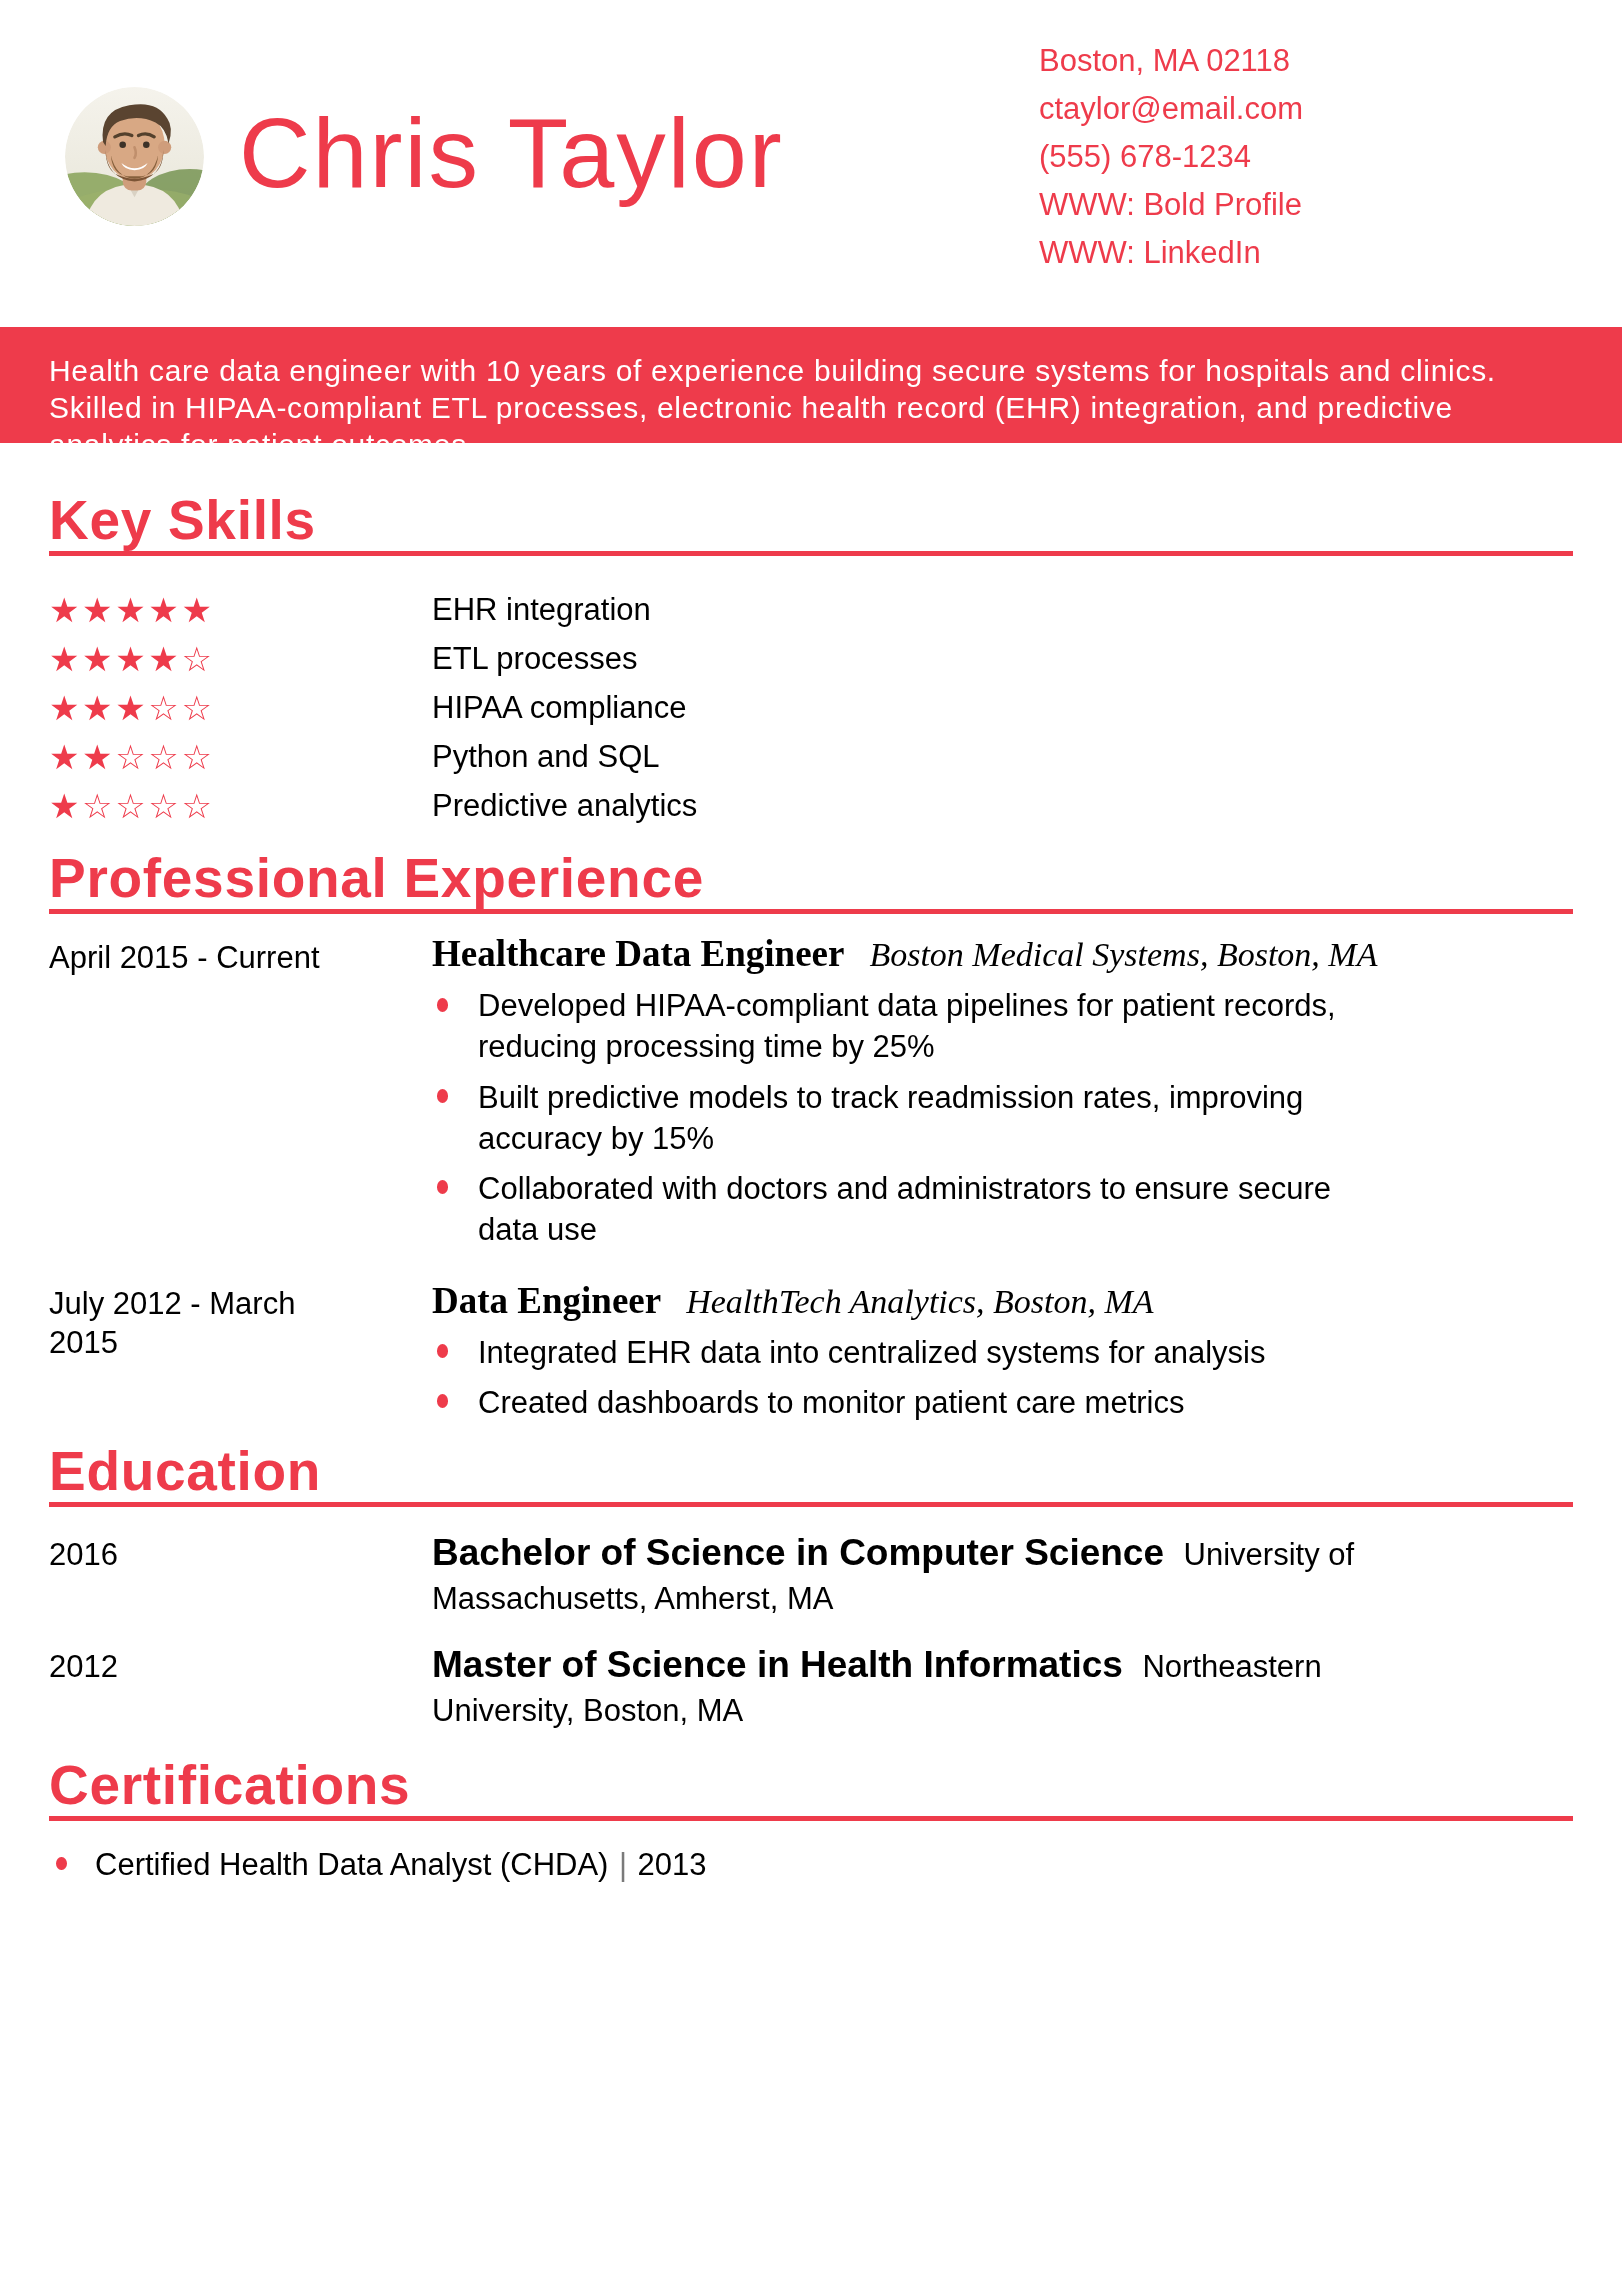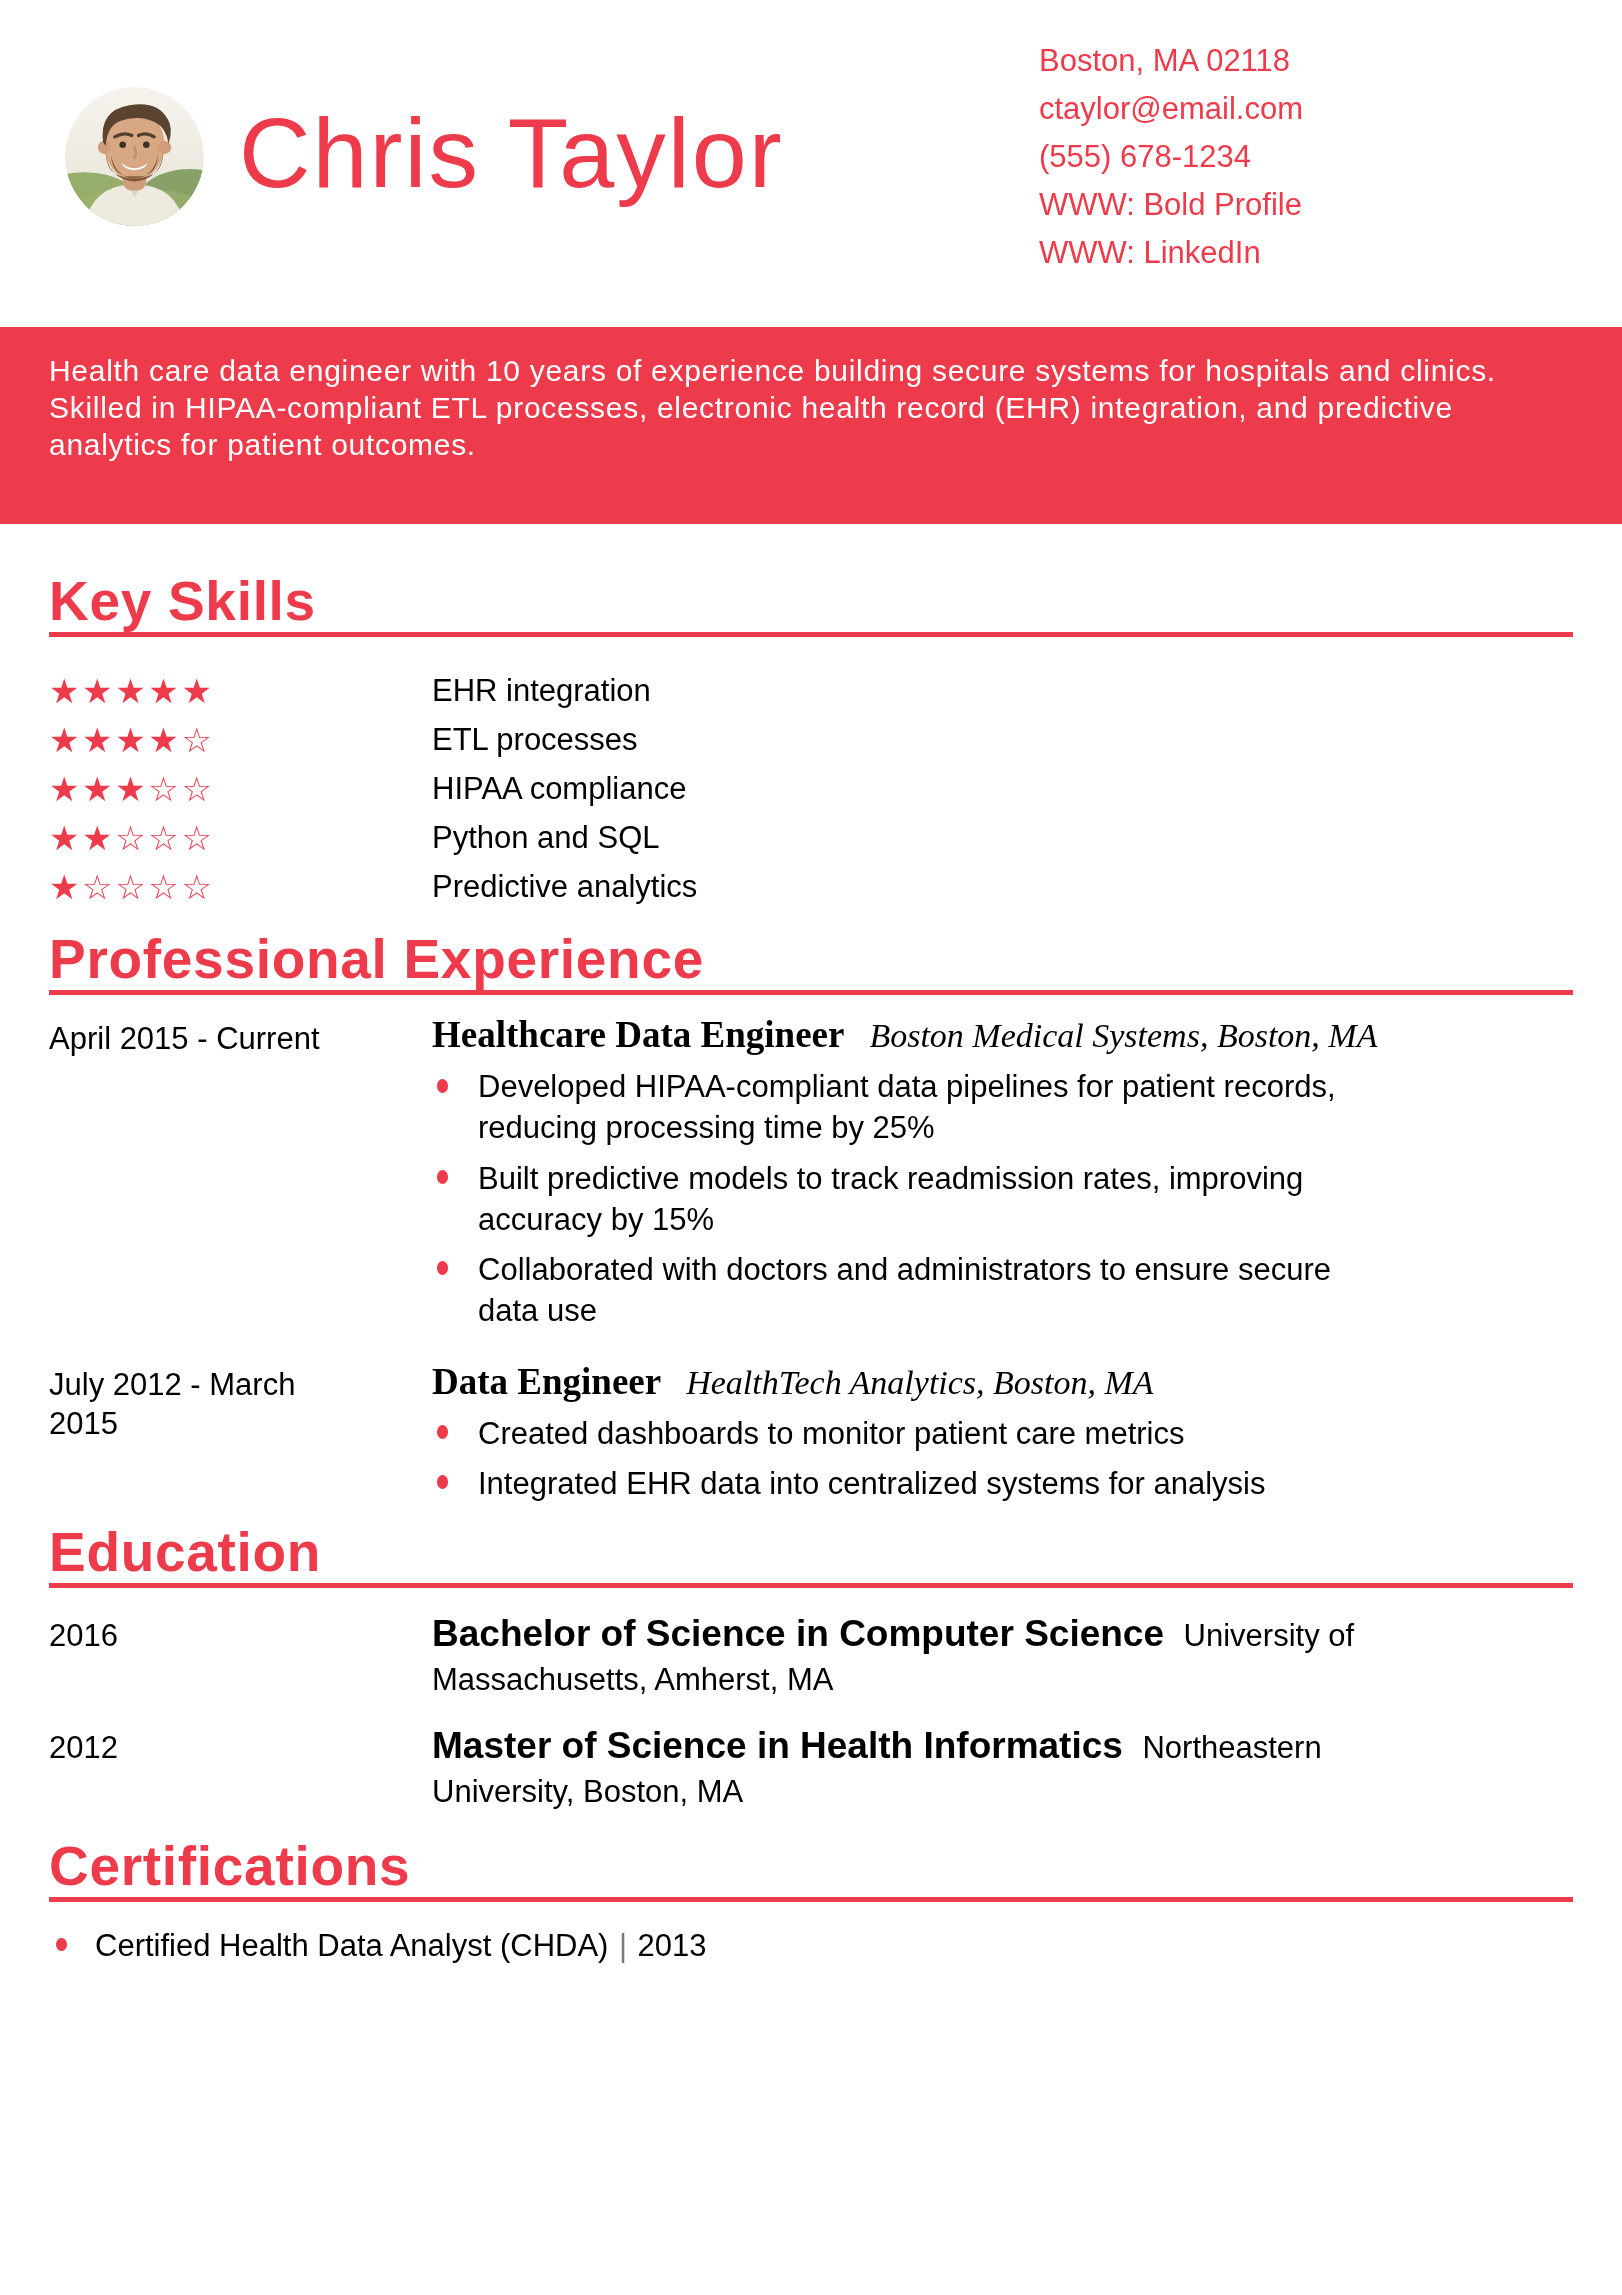--- a/index.html
+++ b/index.html
@@ -21,21 +21,21 @@
     position:absolute; left:239px; top:99px; font-size:99px; line-height:1.1;
     font-weight:400; letter-spacing:2px; color:var(--accent); white-space:nowrap;
   }
   .contact {
     position:absolute; left:1039px; top:37px; font-size:31px; line-height:48px;
     color:var(--accent); font-weight:400;
   }
 
   
   .banner {
-    height:197px; background:var(--accent); color:#fff;
+    height:116px; background:var(--accent); color:#fff;
     padding:25px 49px 0 49px; font-size:30px; line-height:37px; letter-spacing:0.7px;
   }
   .banner-text { max-width:1449px; }
 
   
   .content { padding:0 49px; }
   .section-title { color:var(--accent); font-size:55px; line-height:46px; font-weight:700; letter-spacing:0.7px; }
   .rule { height:5.2px; background:var(--accent); margin-top:7.9px; }
   .mt-keyskills { margin-top:54px; }
   .mt-experience { margin-top:25px; }
@@ -191,22 +191,22 @@
       </div>
     </div>
 
     <div class="job job2">
       <div class="job-dates">July 2012 - March 2015</div>
       <div>
         <div class="job-headline">
           <span class="job-title">Data Engineer</span><span class="job-company">HealthTech Analytics, Boston, MA</span>
         </div>
         <ul class="bullets">
+          <li>Integrated EHR data into centralized systems for analysis</li>
           <li>Created dashboards to monitor patient care metrics</li>
-          <li>Integrated EHR data into centralized systems for analysis</li>
         </ul>
       </div>
     </div>
 
     <div class="section-title mt-education">Education</div>
     <div class="rule"></div>
 
     <div class="edu edu1">
       <div class="edu-year">2016</div>
       <div class="edu-body">

